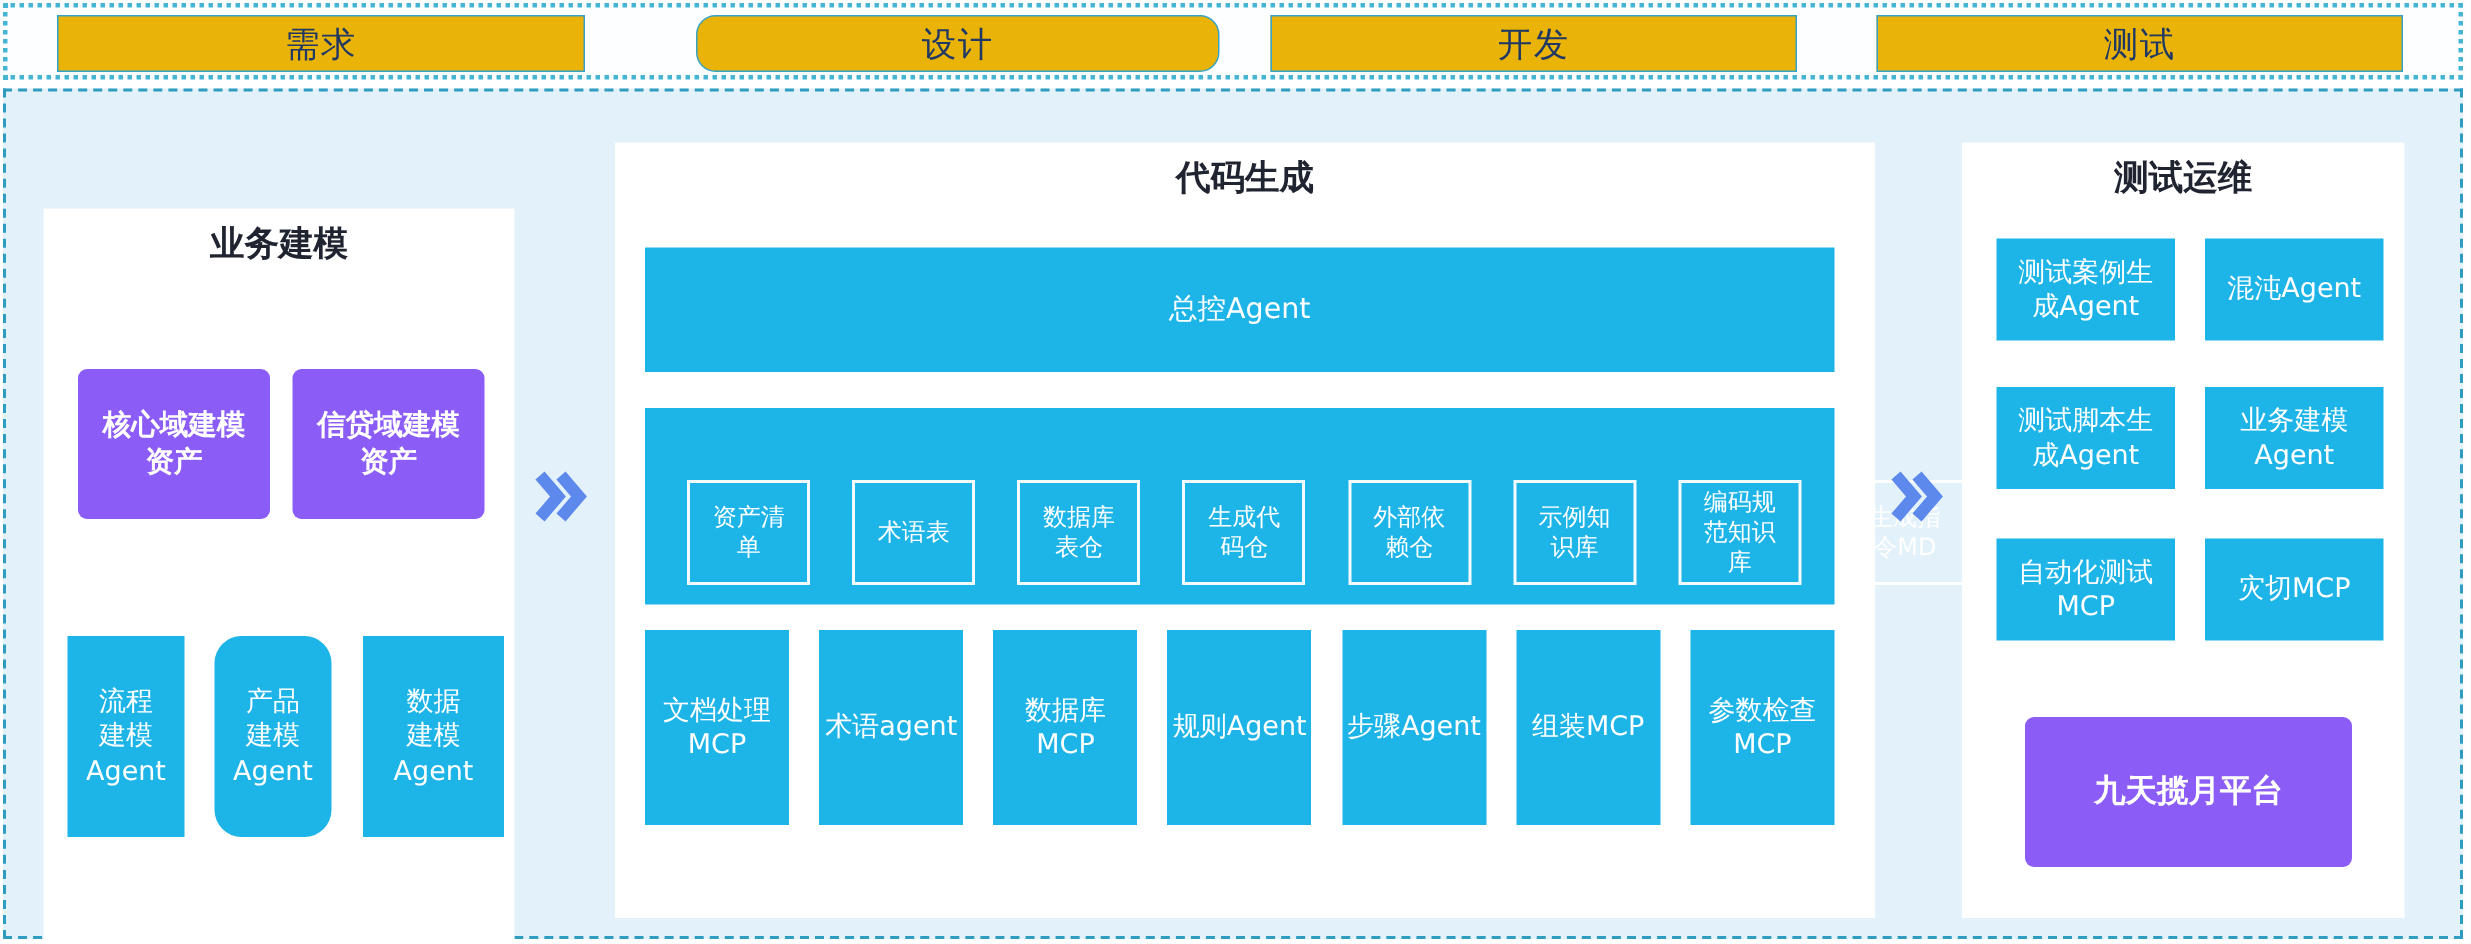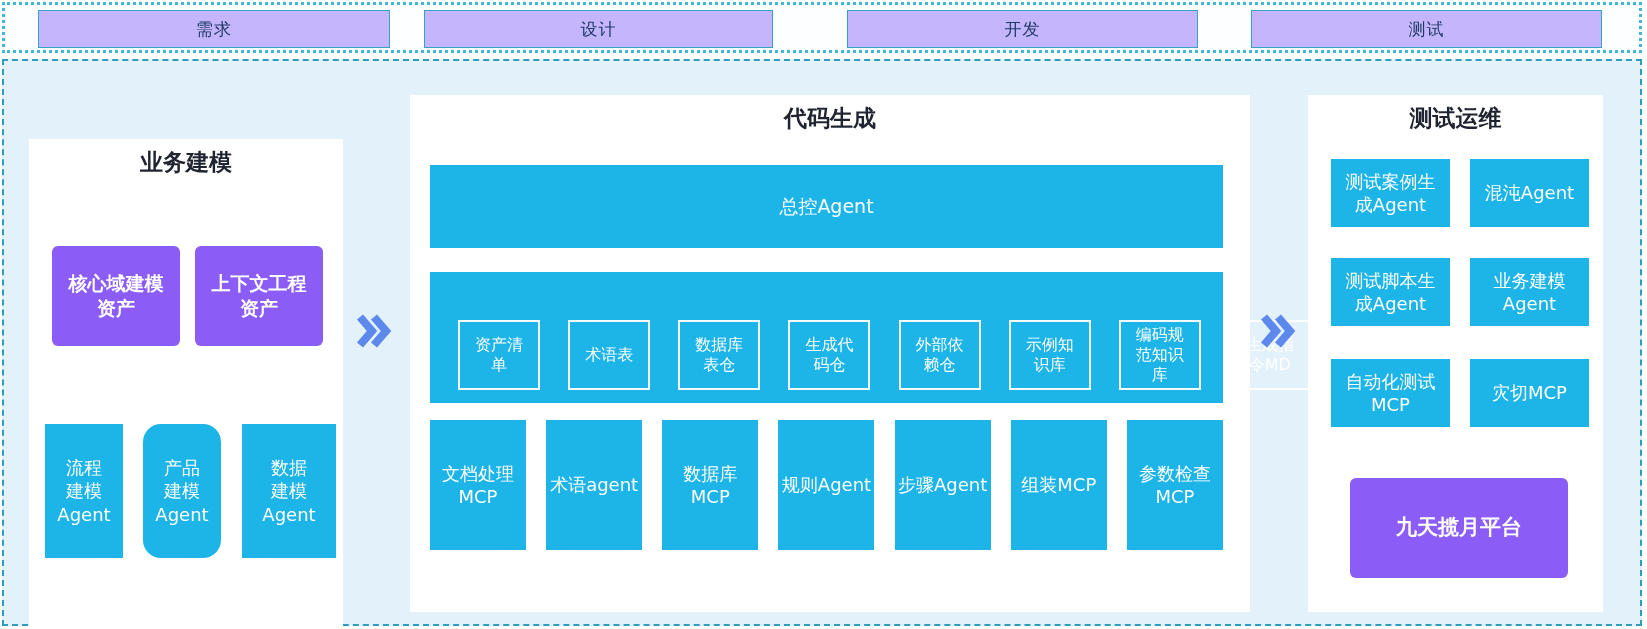--- a/index.html
+++ b/index.html
@@ -6,26 +6,26 @@
   .canvas{
     position:relative;width:1647px;height:629px;background:#ffffff;
     font-family:"DejaVu Sans","Liberation Sans",sans-serif;overflow:hidden;
   }
   
   .top-strip{
     position:absolute;left:2px;top:2px;width:1634px;height:45px;
     border:3px dotted #45b5d6;background:#fdfeff;
   }
   .phase-box{
-    position:absolute;top:5px;height:36px;background:#c4b5fd;
+    position:absolute;top:5px;height:36px;background:#eab308;
     border:1px solid #35a3c7;display:flex;align-items:center;justify-content:center;
-    font-size:17px;color:#1f3864;letter-spacing:1px;
+    font-size:23px;color:#1f3864;letter-spacing:1px;
   }
   .phase-0{left:33px;width:350px;}
-  .phase-1{left:419px;width:347px;}
+  .phase-1{left:459px;width:347px;border-radius:13px;}
   .phase-2{left:842px;width:349px;}
   .phase-3{left:1246px;width:349px;}
   
   .main{
     position:absolute;left:2px;top:59px;width:1636px;height:563px;
     border:2px dashed #2e9dc0;background:#e3f1fa;
   }
   .panel{position:absolute;background:#ffffff;top:34px;height:517px;}
   .panel-left{left:25px;width:314px;margin-top:44px;}
   .panel-mid{left:406px;width:840px;}
@@ -102,21 +102,21 @@
     <div class="phase-box phase-2">开发</div>
     <div class="phase-box phase-3">测试</div>
   </div>
 
   <div class="main">
 
     <div class="panel panel-left">
       <div class="panel-title">业务建模</div>
       <div class="navybox navy-a">核心域建模
 资产</div>
-      <div class="navybox navy-b">上下文工程
+      <div class="navybox navy-b">信贷域建模
 资产</div>
       <div class="cyanbox agent-a">流程
 建模
 Agent</div>
       <div class="cyanbox agent-b">产品
 建模
 Agent</div>
       <div class="cyanbox agent-c">数据
 建模
 Agent</div>

